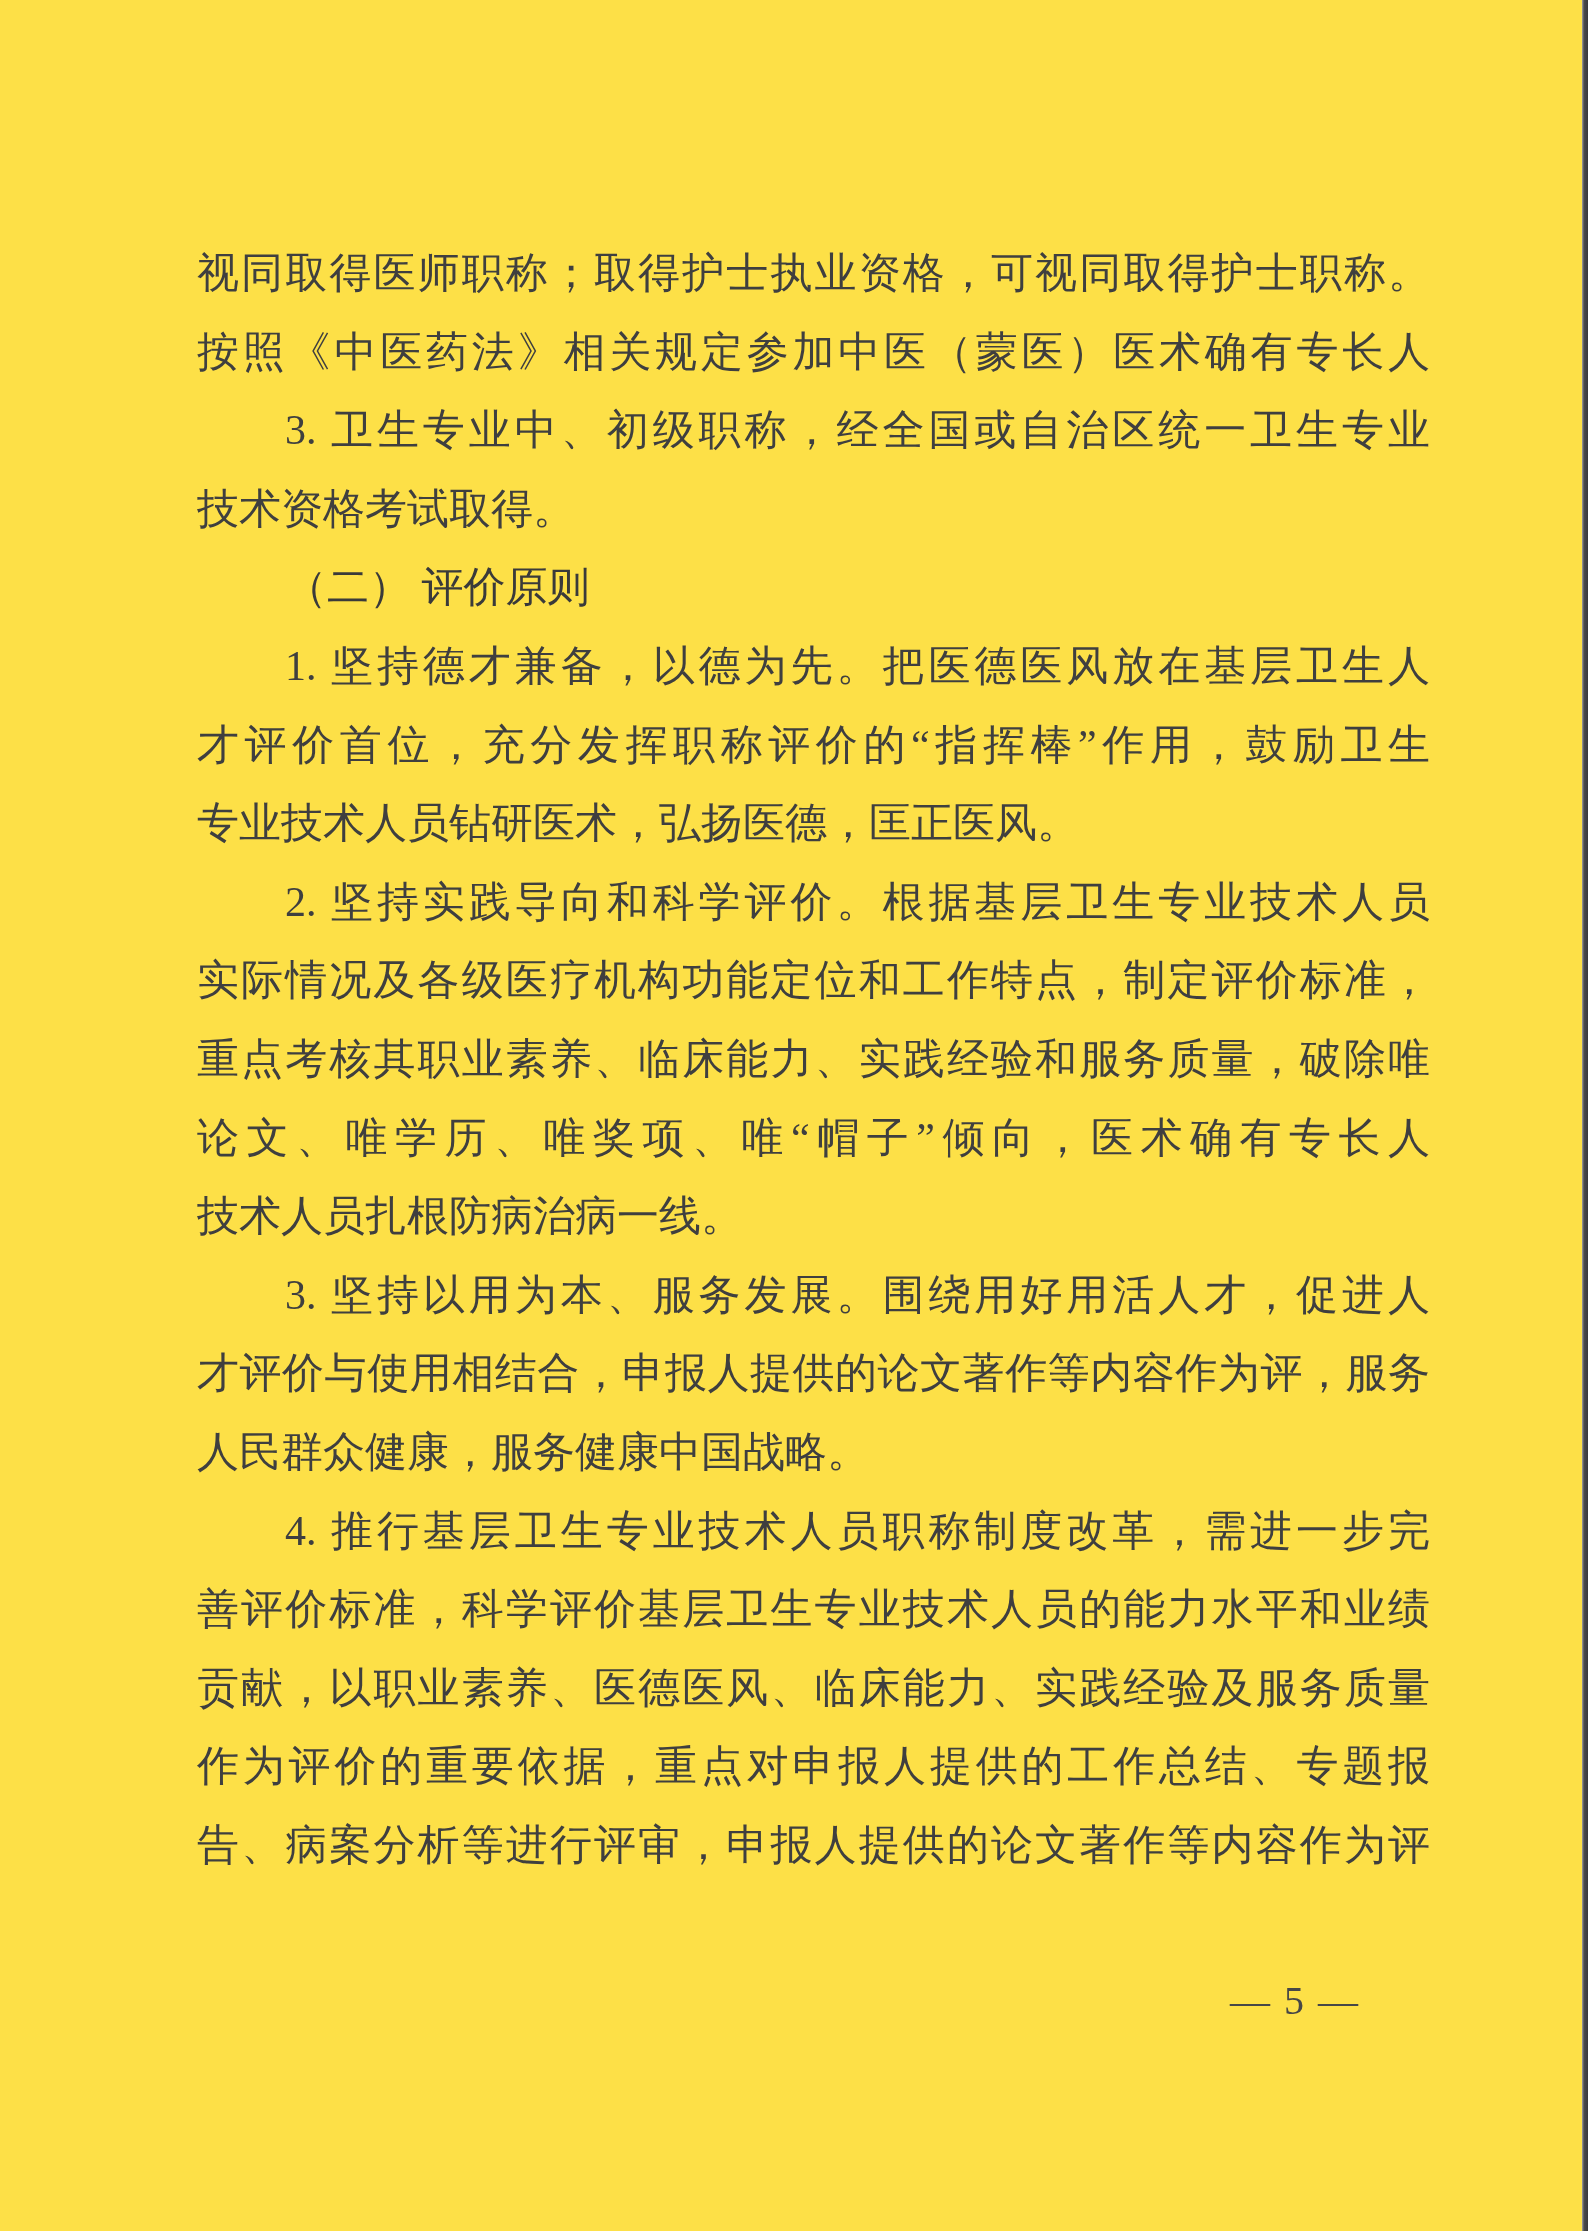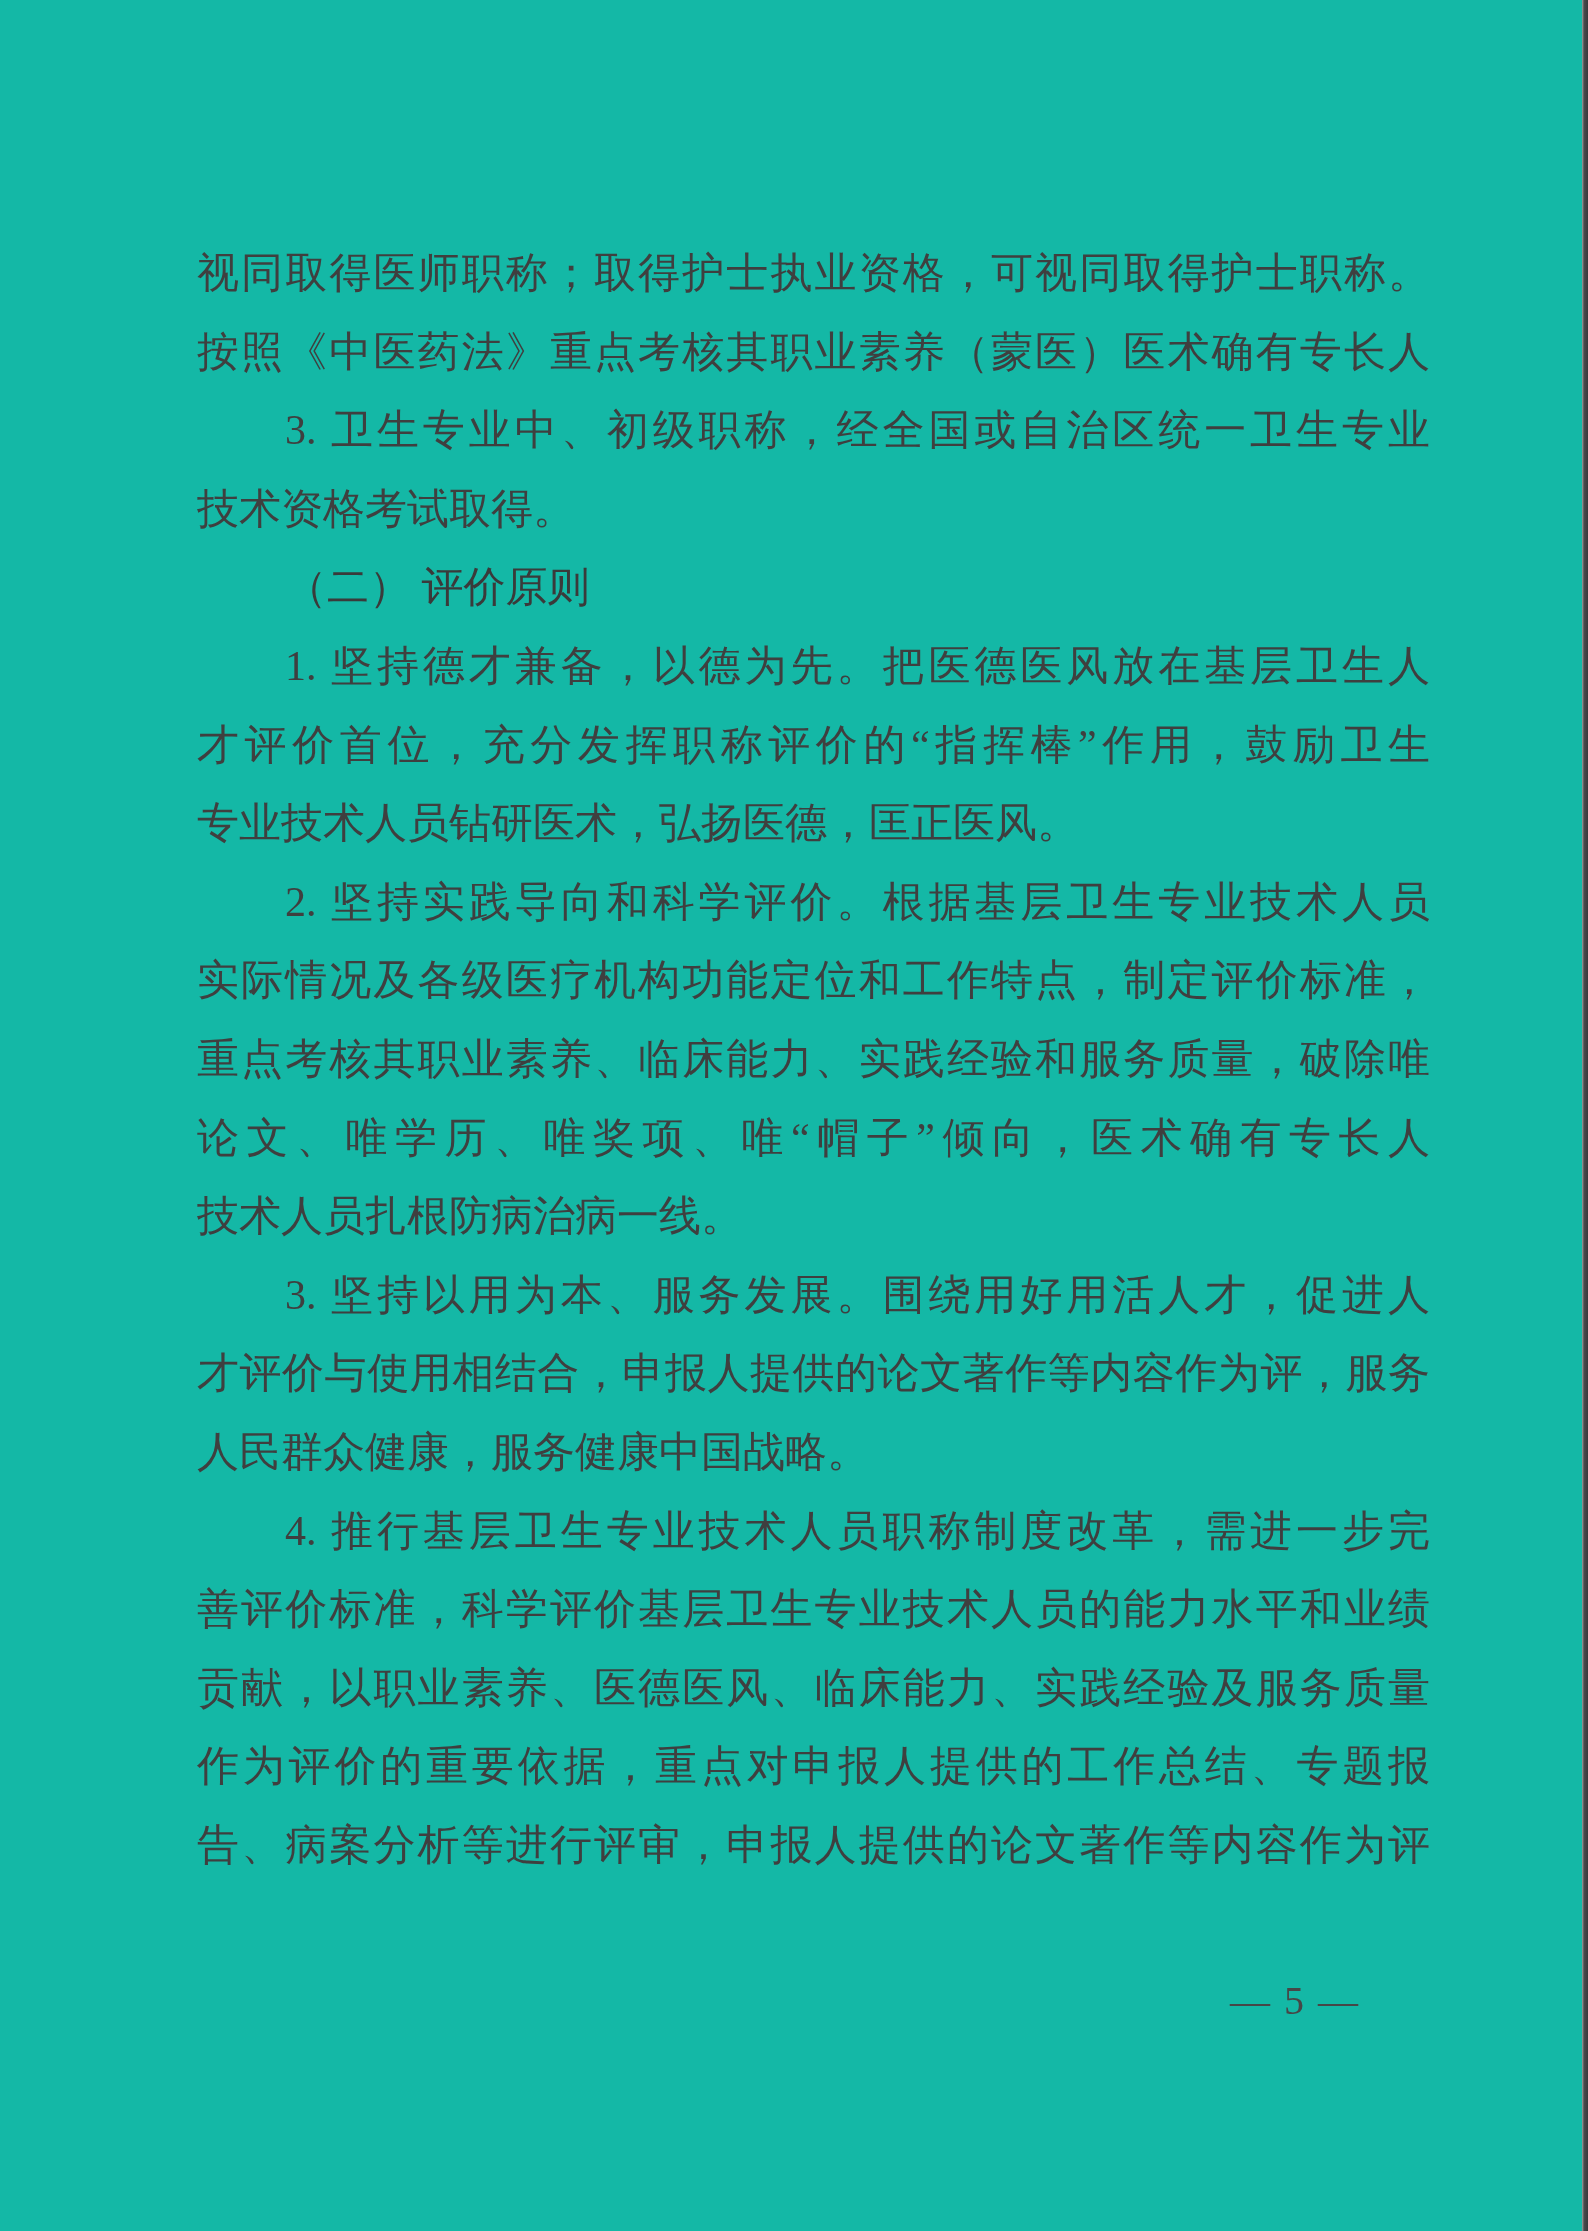--- a/index.html
+++ b/index.html
@@ -12,21 +12,21 @@
     height: 2231px;
     position: relative;
     overflow: hidden;
     font-family: "Liberation Serif", "DejaVu Serif", serif;
   }
   .page {
     position: absolute;
     left: 0; top: 0;
     width: 1588px;
     height: 2231px;
-    background: #14b8a6;
+    background: #fde047;
   }
   
   .scan-edge {
     position: absolute;
     top: 0;
     right: 0;
     width: 6px;
     height: 2231px;
     background: linear-gradient(to right, #a0a0a0 0%, #4a4a4c 35%, #38383a 100%);
   }
@@ -70,21 +70,21 @@
     letter-spacing: 2px;
   }
 </style>
 </head>
 <body>
 
 <div class="page">
 
   <div class="textblock">
     <div class="line">视同取得医师职称；取得护士执业资格，可视同取得护士职称。</div>
-    <div class="line">按照《中医药法》重点考核其职业素养（蒙医）医术确有专长人</div>
+    <div class="line">按照《中医药法》相关规定参加中医（蒙医）医术确有专长人</div>
     <div class="line indent">3. 卫生专业中、初级职称，经全国或自治区统一卫生专业</div>
     <div class="line short">技术资格考试取得。</div>
     <div class="line short indent heading">（二） 评价原则</div>
     <div class="line indent">1. 坚持德才兼备，以德为先。把医德医风放在基层卫生人</div>
     <div class="line">才评价首位，充分发挥职称评价的“指挥棒”作用，鼓励卫生</div>
     <div class="line short">专业技术人员钻研医术，弘扬医德，匡正医风。</div>
     <div class="line indent">2. 坚持实践导向和科学评价。根据基层卫生专业技术人员</div>
     <div class="line">实际情况及各级医疗机构功能定位和工作特点，制定评价标准，</div>
     <div class="line">重点考核其职业素养、临床能力、实践经验和服务质量，破除唯</div>
     <div class="line">论文、唯学历、唯奖项、唯“帽子”倾向，医术确有专长人</div>

